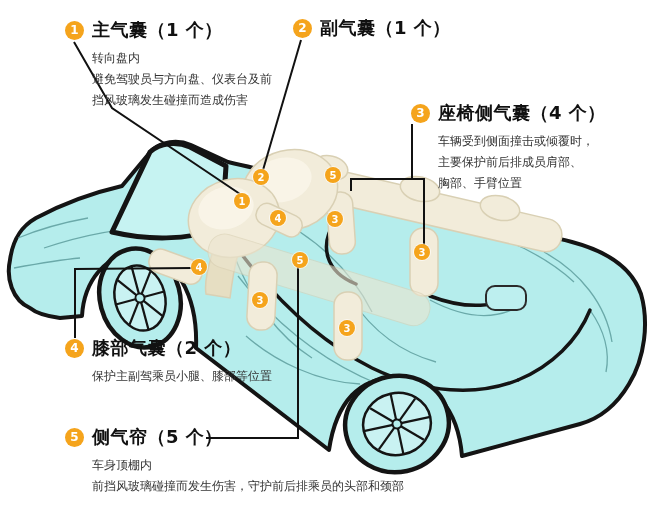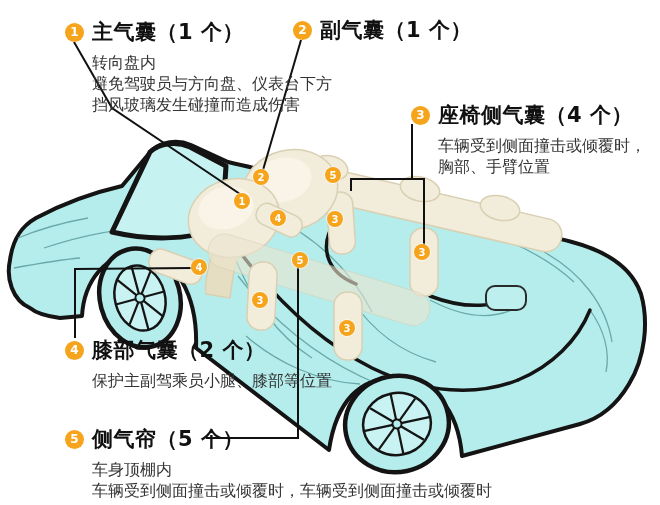--- a/index.html
+++ b/index.html
@@ -8,23 +8,23 @@
     font-family:"DejaVu Sans","Liberation Sans",sans-serif;
   }
   #car-svg{position:absolute;left:0;top:0;}
   .label-block{position:absolute;}
   .label-head{display:flex;align-items:center;gap:8px;}
   .badge{
     width:19px;height:19px;border-radius:50%;background:#F5A41C;color:#fff;
     font-size:12px;font-weight:bold;display:flex;align-items:center;justify-content:center;
     flex:0 0 auto;
   }
-  .label-title{font-size:21px;font-weight:bold;color:#111;letter-spacing:0.5px;white-space:nowrap;}
+  .label-title{font-size:18px;font-weight:bold;color:#111;letter-spacing:0.5px;white-space:nowrap;}
   .label-lines{margin-top:6px;padding-left:27px;}
-  .label-lines div{font-size:16px;color:#333;line-height:21px;white-space:nowrap;}
+  .label-lines div{font-size:12px;color:#333;line-height:21px;white-space:nowrap;}
   .marker{
     position:absolute;width:16px;height:16px;border-radius:50%;
     background:#F5A41C;color:#fff;font-size:10px;font-weight:bold;
     display:flex;align-items:center;justify-content:center;
     transform:translate(-50%,-50%);
     box-shadow:0 0 0 1px rgba(255,255,255,0.65);
   }
 </style>
 </head>
 <body>
@@ -145,39 +145,40 @@
   <div class="marker" style="left:260px;top:300px">3</div>
   <div class="marker" style="left:347px;top:328px">3</div>
 
   <div class="label-block" style="left:65px;top:18px">
     <div class="label-head">
       <div class="badge">1</div>
       <div class="label-title">主气囊（1 个）</div>
     </div>
     <div class="label-lines">
       <div>转向盘内</div>
-      <div>避免驾驶员与方向盘、仪表台下方</div>
+      <div>避免驾驶员与方向盘、仪表台及前</div>
       <div>挡风玻璃发生碰撞而造成伤害</div>
     </div>
   </div>
 
   <div class="label-block" style="left:293px;top:16px">
     <div class="label-head">
       <div class="badge">2</div>
       <div class="label-title">副气囊（1 个）</div>
     </div>
   </div>
 
   <div class="label-block" style="left:411px;top:101px">
     <div class="label-head">
       <div class="badge">3</div>
       <div class="label-title">座椅侧气囊（4 个）</div>
     </div>
     <div class="label-lines">
       <div>车辆受到侧面撞击或倾覆时，</div>
+      <div>主要保护前后排成员肩部、</div>
       <div>胸部、手臂位置</div>
     </div>
   </div>
 
   <div class="label-block" style="left:65px;top:336px">
     <div class="label-head">
       <div class="badge">4</div>
       <div class="label-title">膝部气囊（2 个）</div>
     </div>
     <div class="label-lines">
@@ -185,17 +186,17 @@
     </div>
   </div>
 
   <div class="label-block" style="left:65px;top:425px">
     <div class="label-head">
       <div class="badge">5</div>
       <div class="label-title">侧气帘（5 个）</div>
     </div>
     <div class="label-lines">
       <div>车身顶棚内</div>
-      <div>车辆受到侧面撞击或倾覆时，车辆受到侧面撞击或倾覆时</div>
+      <div>前挡风玻璃碰撞而发生伤害，守护前后排乘员的头部和颈部</div>
     </div>
   </div>
 
 </div>
 
 </body></html>

